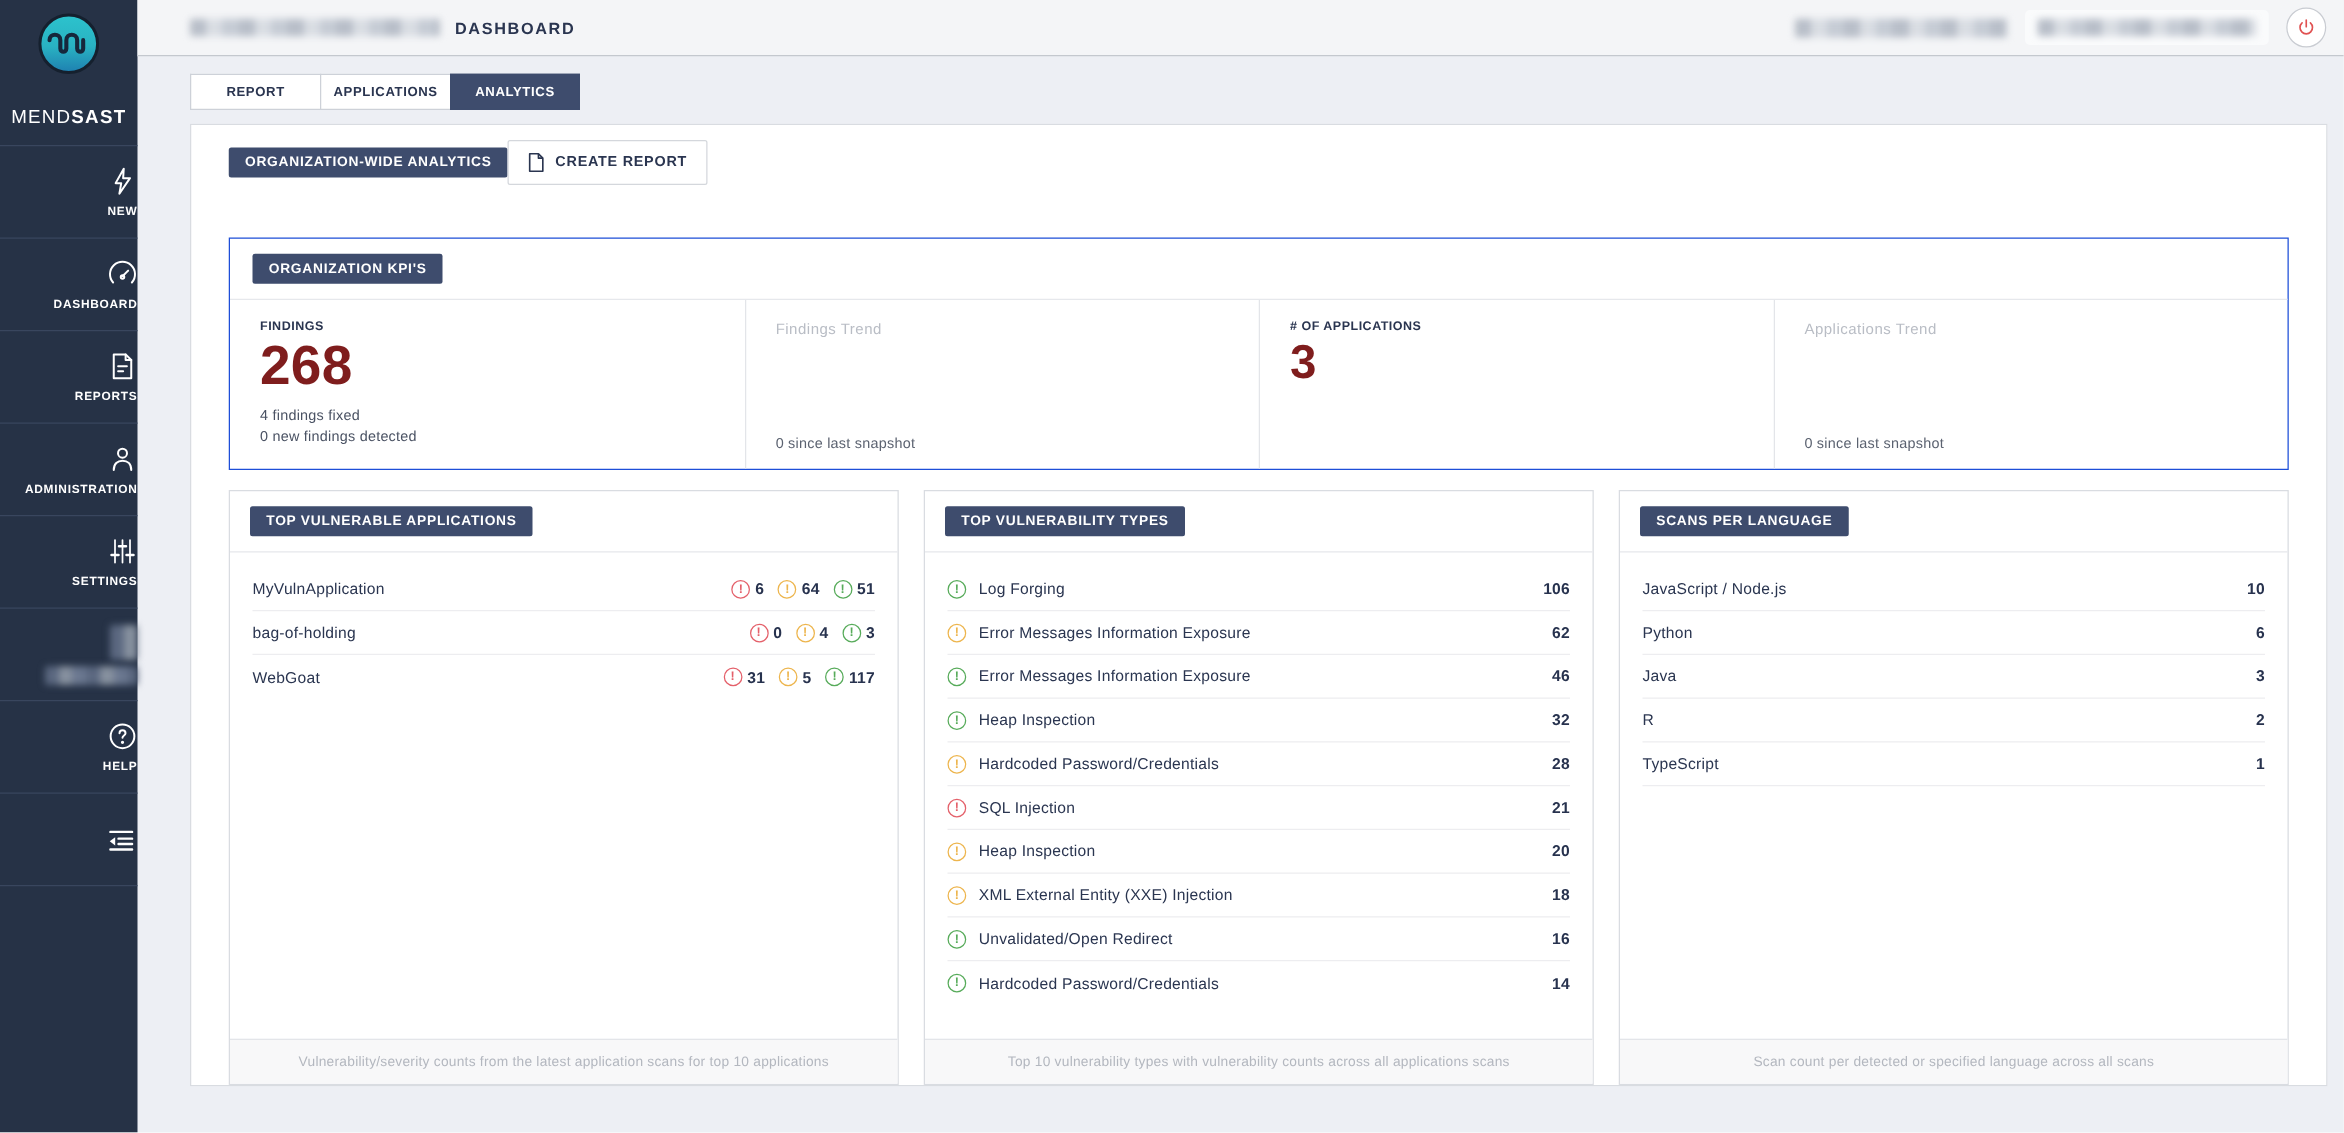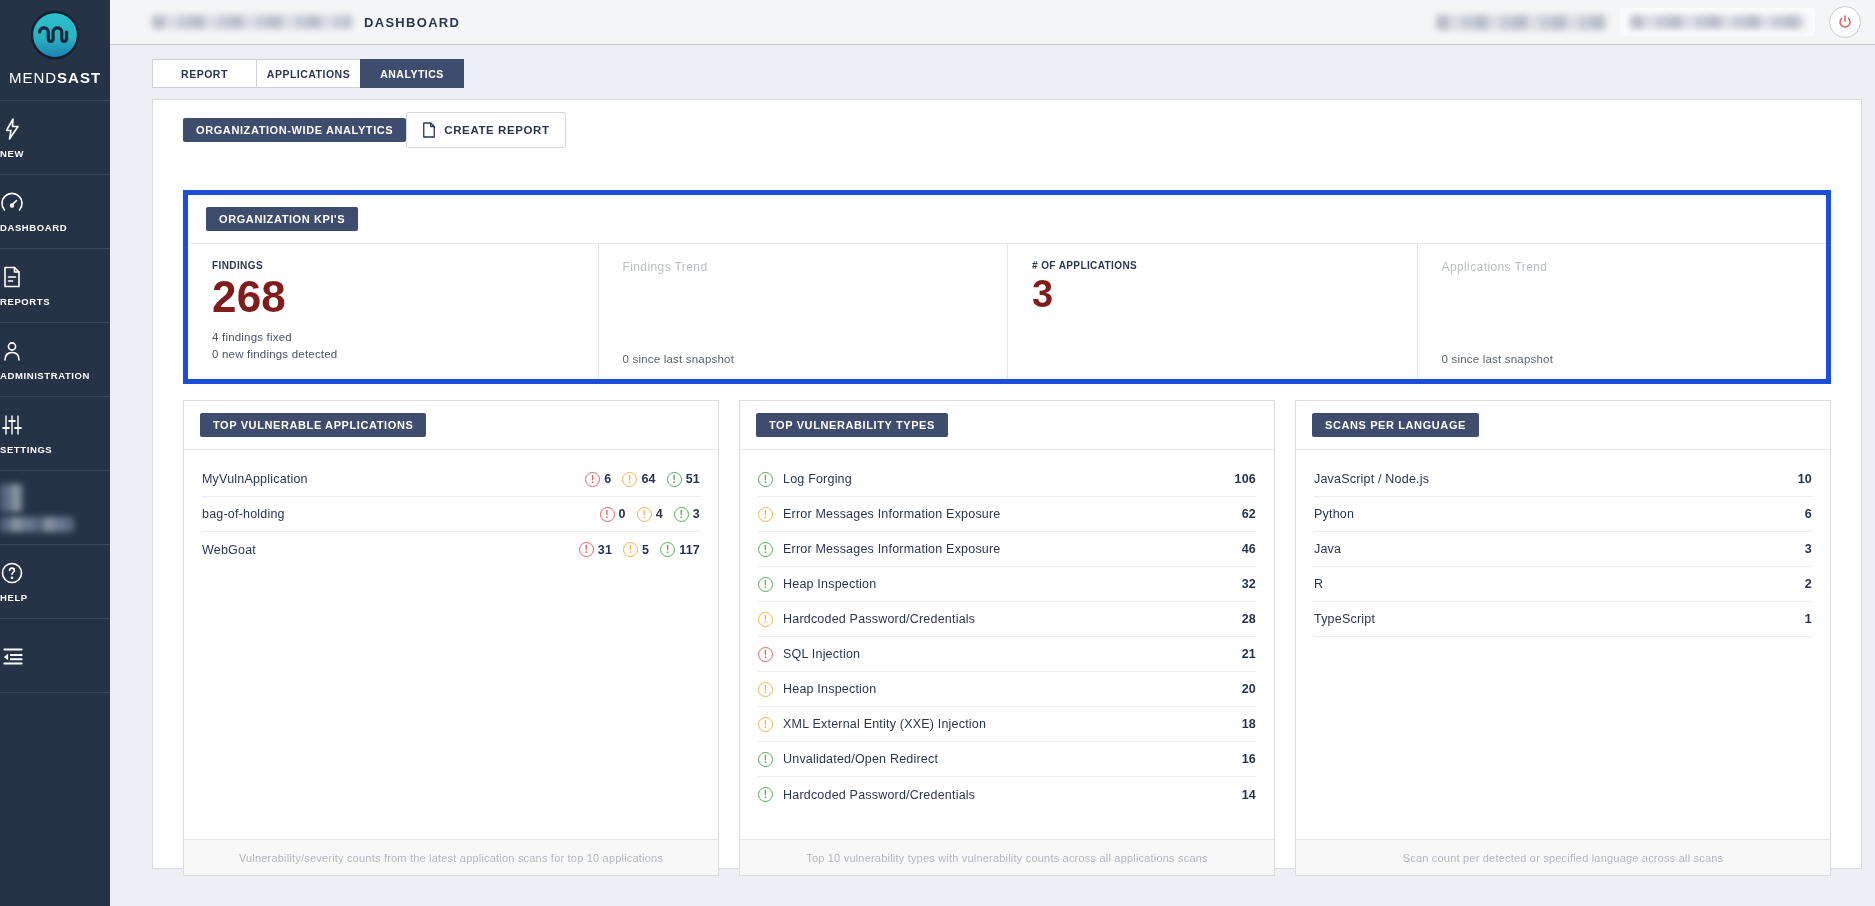--- a/index.html
+++ b/index.html
@@ -4,23 +4,23 @@
 <style>
   * { margin:0; padding:0; box-sizing:border-box; }
   html,body { width:1875px; height:906px; overflow:hidden; }
   body { font-family:"Liberation Sans", sans-serif; background:#edeff4; color:#2a3550; letter-spacing:.2px; }
   .app { display:flex; width:100%; height:100%; }
 
   
   .sidebar { width:110px; min-width:110px; height:100%; background:#263246; display:flex; flex-direction:column; }
   .logo-block { padding:10px 0 14px; display:flex; flex-direction:column; align-items:center; gap:9px; }
   .logo-circle { width:50px; height:50px; }
-  .brand { color:#fff; font-size:15px; letter-spacing:1px; }
+  .brand { color:#fff; font-size:15px; letter-spacing:1px;margin-top:16px; }
   .brand b { font-weight:800; }
-  .nav-item { height:74px; border-top:1px solid #39465e; display:flex; flex-direction:column; align-items:flex-start; justify-content:center; gap:7px; cursor:pointer; }
+  .nav-item { height:74px; border-top:1px solid #39465e; display:flex; flex-direction:column; align-items:flex-end; justify-content:center; gap:7px; cursor:pointer; }
   .nav-item svg { width:24px; height:24px; stroke:#fff; fill:none; stroke-width:1.6; stroke-linecap:round; stroke-linejoin:round; }
   .nav-label { color:#fff; font-size:9.5px; font-weight:bold; letter-spacing:.6px; }
   .nav-user { gap:5px; }
   .sidebar-filler { flex:1; border-top:1px solid #39465e; }
 
   .redacted { background:repeating-linear-gradient(90deg,#b9bfc9 0 13px,#d9dde3 13px 26px,#c6ccd5 26px 39px); filter:blur(3px); border-radius:2px; }
   .redacted.dark { background:repeating-linear-gradient(90deg,#5b6880 0 11px,#87919f 11px 22px,#6b7890 22px 33px); }
 
   
   .main { flex:1; display:flex; flex-direction:column; height:100%; }
@@ -44,21 +44,21 @@
   .tab.active { background:#3e4c6d; color:#fff; border-color:#3e4c6d; }
 
   
   .panel-main { margin-top:11px; background:#fff; border:1px solid #d9dce1; padding:12px 30px 4px; height:770px; }
   .panel-main-header { display:flex; align-items:center; }
   .badge { display:inline-block; background:#3e4c6d; color:#fff; font-size:11px; font-weight:bold; letter-spacing:.6px; padding:6px 13px; border-radius:2px; }
   .create-report { display:flex; align-items:center; gap:8px; background:#fff; border:1px solid #d4d7dc; border-radius:2px; padding:9px 15px; font-size:11.5px; font-weight:bold; letter-spacing:.6px; color:#2a3550; cursor:pointer; }
   .create-report svg { width:14px; height:16px; stroke:#2a3550; fill:none; stroke-width:1.5; stroke-linejoin:round; }
 
   
-  .kpi-box { margin-top:42px; border:5px solid #1d4ed8; }
+  .kpi-box { margin-top:42px; border:1px solid #1d4ed8; }
   .kpi-header { padding:12px 18px; border-bottom:1px solid #e6e8ec; }
   .kpi-cols { display:grid; grid-template-columns:1fr 1fr 1fr 1fr; height:135px; }
   .kpi-col { padding:16px 24px 14px; display:flex; flex-direction:column; }
   .kpi-col + .kpi-col { border-left:1px solid #e3e5e9; }
   .kpi-label { font-size:10px; font-weight:bold; letter-spacing:.4px; color:#2a3550; }
   .kpi-label.muted { color:#b9bdc5; font-weight:normal; font-size:12px; }
   .kpi-value { font-size:44px; font-weight:800; color:#7f1d1d; margin-top:4px; line-height:1; }
   .kpi-sub { margin-top:10px; font-size:11.5px; color:#4a5263; line-height:1.45; }
   .kpi-note { margin-top:auto; font-size:11.5px; color:#5b6270; }
 

